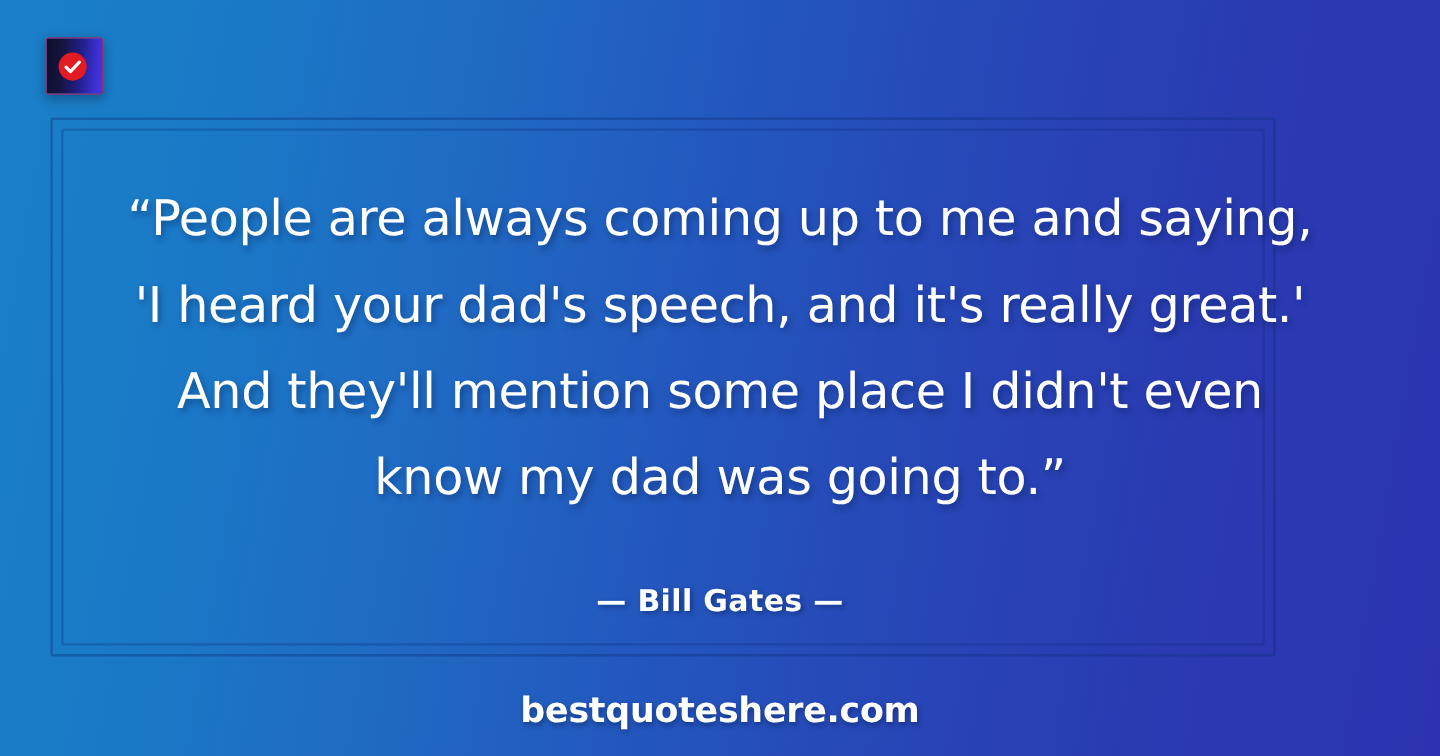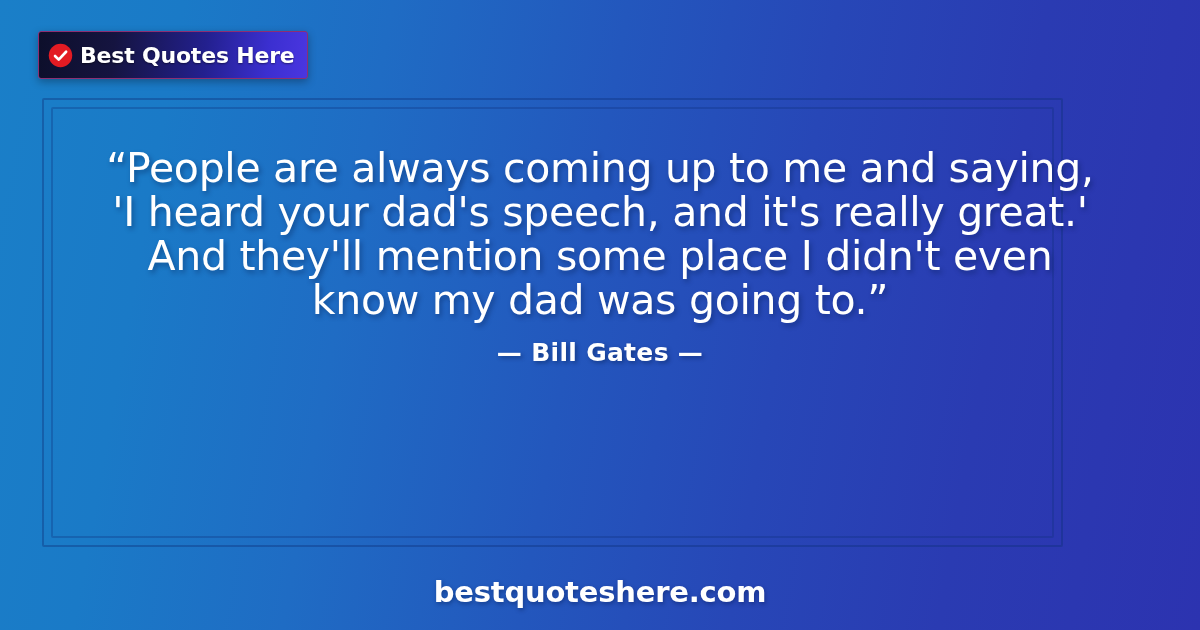--- a/index.html
+++ b/index.html
@@ -92,27 +92,27 @@
     padding-top: 28px;
   }
 
   .quote-text {
     width: 1000px;
     text-align: center;
     color: #ffffff;
     font-family: "DejaVu Sans", sans-serif;
     font-size: 41px;
     font-weight: 400;
-    line-height: 44px;
+    line-height: 72px;
     letter-spacing: -0.3px;
     text-shadow: 2px 3px 5px rgba(0, 24, 72, 0.40);
   }
 
   .quote-author {
-    margin-top: 16px;
+    margin-top: 52px;
     color: #ffffff;
     font-family: "DejaVu Sans", sans-serif;
     font-size: 25px;
     font-weight: bold;
     letter-spacing: 0.3px;
     text-shadow: 2px 2px 4px rgba(0, 24, 72, 0.45);
   }
 
   
   .site-url {
@@ -130,21 +130,20 @@
   }
 </style>
 </head>
 <body>
 
 <div class="badge">
   <svg class="badge-check" viewBox="0 0 32 32" aria-hidden="true">
     <circle cx="16" cy="16" r="15" fill="#e31b23"></circle>
     <path d="M9 16.6 L13.7 21.3 L23.2 11.2" fill="none" stroke="#ffffff" stroke-width="3.4" stroke-linecap="round" stroke-linejoin="round"></path>
   </svg>
-  <span class="badge-label">Best Quotes Here</span>
 </div>
 
 <div class="frame-outer">
   <div class="frame-inner"></div>
 </div>
 
 <div class="quote-area">
   <div class="quote-text">“People are always coming up to me and saying, 'I heard your dad's speech, and it's really great.' And they'll mention some place I didn't even know my dad was going to.”</div>
   <div class="quote-author">— Bill Gates —</div>
 </div>

